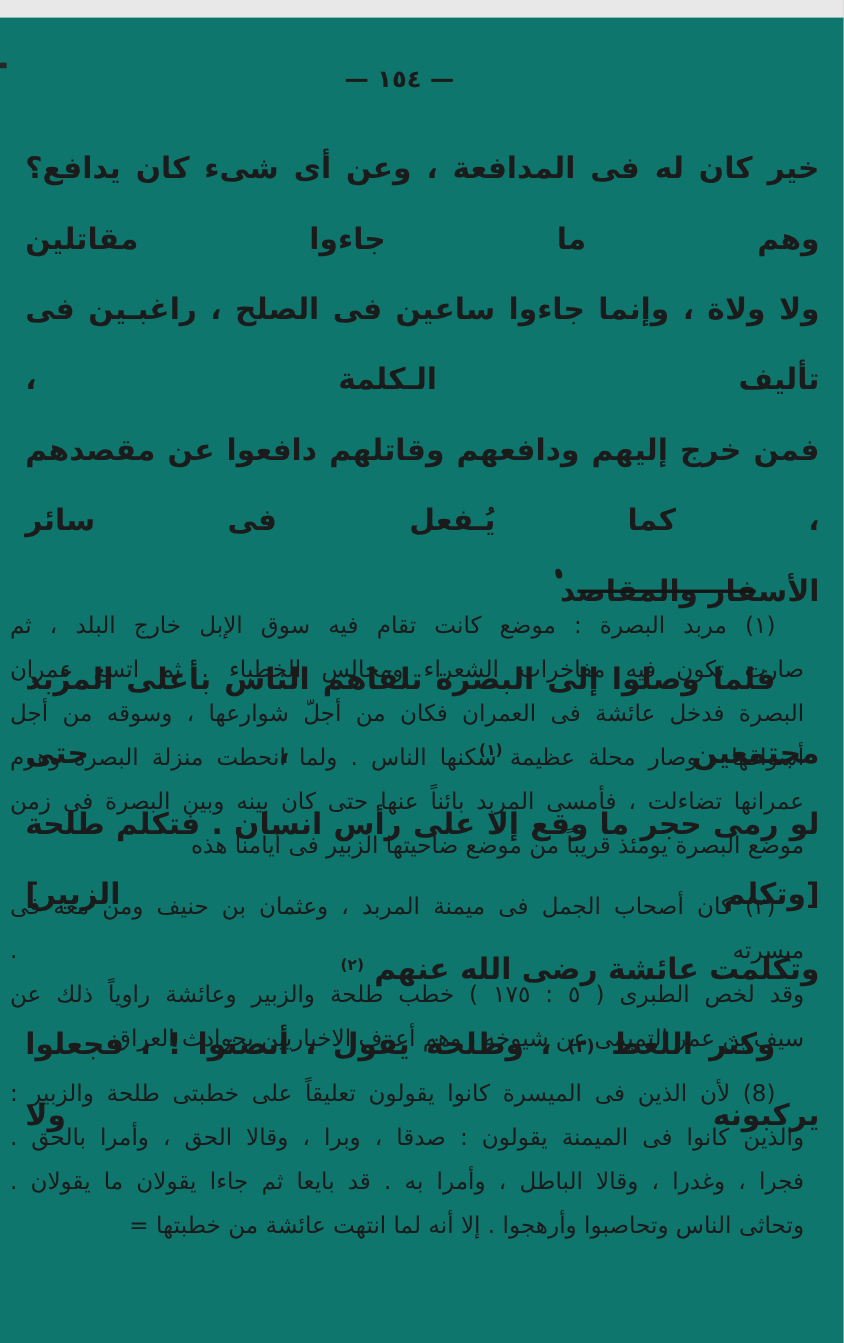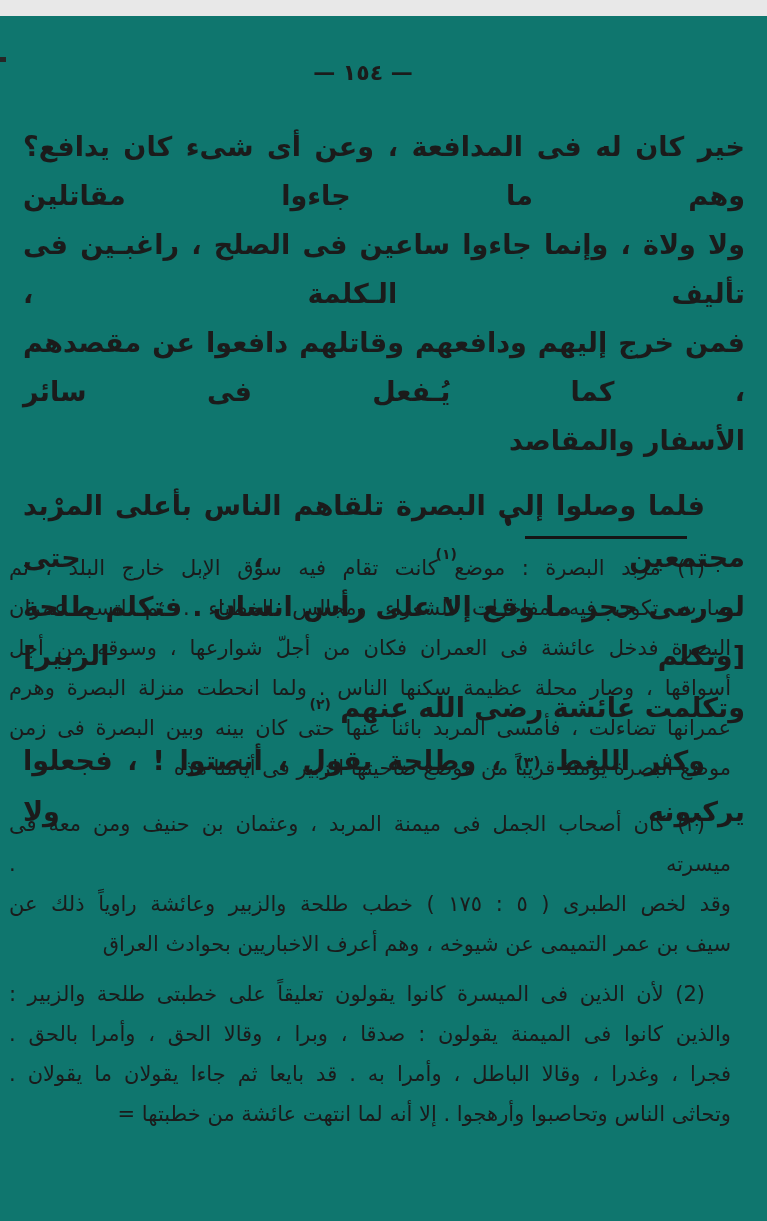--- a/index.html
+++ b/index.html
@@ -7,21 +7,21 @@
     position:relative;width:767px;height:1221px;margin:16px auto;
     background:#0f766e;color:#1b1b1b;overflow:hidden;
     font-family:"DejaVu Sans",sans-serif;direction:rtl;
   }
   .page-number{
     position:absolute;top:44px;left:0;width:726px;text-align:center;
     font-size:22px;font-weight:bold;letter-spacing:3px;white-space:nowrap;
   }
   .main{
     position:absolute;top:106px;right:22px;width:722px;
-    font-size:27px;font-weight:bold;line-height:49px;
+    font-size:27px;font-weight:bold;line-height:64px;
   }
   .para{margin:0;padding:0;}
   .p2{margin-top:16px;}
   .p3{margin-top:4px;}
   .mline{text-align:justify;}
   .just{text-align-last:justify;}
   .endline{text-align-last:right;}
   .p-start{text-indent:40px;}
   .fnref{font-size:14px;vertical-align:8px;}
   .fnref-inline{font-size:16px;vertical-align:2px;}
@@ -90,21 +90,21 @@
       <div class="fline endline">موضع البصرة يومئذ قريباً من موضع ضاحيتها الزبير فى أيامنا هذه</div>
     </div>
 
     <div class="note n2">
       <div class="fline just find">(٢) كان أصحاب الجمل فى ميمنة المربد ، وعثمان بن حنيف ومن معه فى ميسرته .</div>
       <div class="fline just">وقد لخص الطبرى ( ٥ : ١٧٥ ) خطب طلحة والزبير وعائشة راوياً ذلك عن</div>
       <div class="fline endline">سيف بن عمر التميمى عن شيوخه ، وهم أعرف الاخباريين بحوادث العراق</div>
     </div>
 
     <div class="note n3">
-      <div class="fline just find">(2) لأن الذين فى الميسرة كانوا يقولون تعليقاً على خطبتى طلحة والزبير :</div>
+      <div class="fline just find">(8) لأن الذين فى الميسرة كانوا يقولون تعليقاً على خطبتى طلحة والزبير :</div>
       <div class="fline just">والذين كانوا فى الميمنة يقولون : صدقا ، وبرا ، وقالا الحق ، وأمرا بالحق .</div>
       <div class="fline just">فجرا ، وغدرا ، وقالا الباطل ، وأمرا به . قد بايعا ثم جاءا يقولان ما يقولان .</div>
       <div class="fline endline">وتحاثى الناس وتحاصبوا وأرهجوا . إلا أنه لما انتهت عائشة من خطبتها =</div>
     </div>
 
   </div>
 
 </div>
 
 </body></html>

